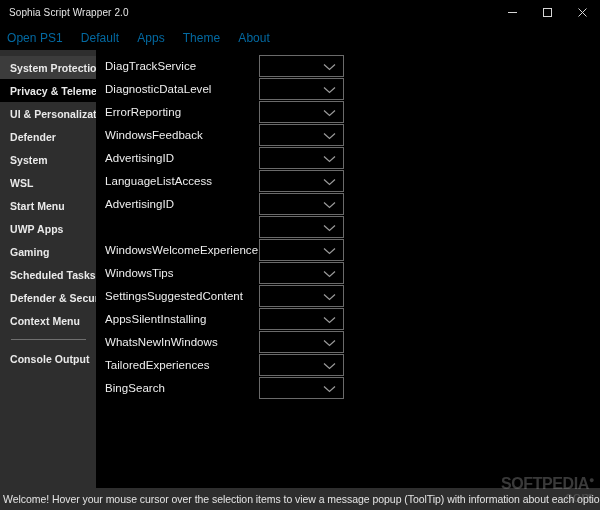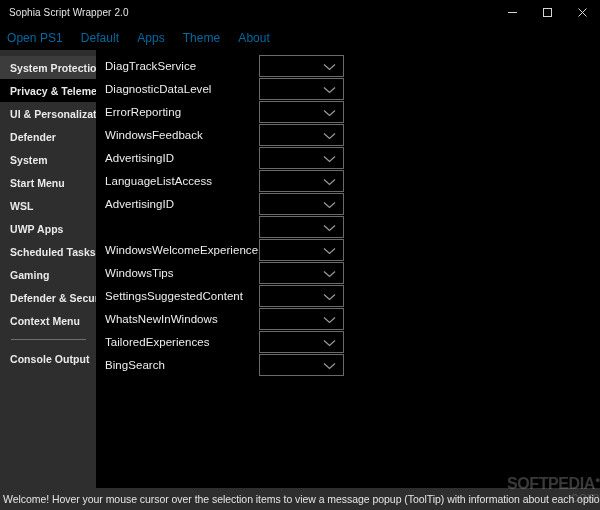--- a/index.html
+++ b/index.html
@@ -158,21 +158,21 @@
   .status-text {
     font-size: 10.5px;
     color: #e4e4e4;
     white-space: nowrap;
     letter-spacing: -0.05px;
   }
 
   
   .watermark {
     position: absolute;
-    right: 0;
+    right: 6px;
     bottom: 6px;
     pointer-events: none;
     user-select: none;
     z-index: 50;
     text-align: right;
     line-height: 1;
   }
   .wm-top {
     font-size: 16px;
     font-weight: bold;
@@ -242,33 +242,33 @@
           <div class="side-item">
             <span>UI &amp; Personalization</span>
           </div>
           <div class="side-item">
             <span>Defender</span>
           </div>
           <div class="side-item">
             <span>System</span>
           </div>
           <div class="side-item">
+            <span>WSL</span>
+          </div>
+          <div class="side-item">
             <span>Start Menu</span>
           </div>
           <div class="side-item">
-            <span>WSL</span>
-          </div>
-          <div class="side-item">
             <span>UWP Apps</span>
           </div>
           <div class="side-item">
+            <span>Gaming</span>
+          </div>
+          <div class="side-item">
             <span>Scheduled Tasks</span>
-          </div>
-          <div class="side-item">
-            <span>Gaming</span>
           </div>
           <div class="side-item">
             <span>Defender &amp; Security</span>
           </div>
           <div class="side-item">
             <span>Context Menu</span>
           </div>
         </div>
       <div class="side-sep"></div>
       <div class="side-item">
@@ -369,20 +369,29 @@
         <div class="opt-row">
           <div class="opt-label">SettingsSuggestedContent</div>
           <div class="combo">
             <span class="combo-value"></span>
             <span class="chev"><svg width="13" height="8" viewBox="0 0 13 8">
                 <polyline points="1,1.5 6.5,6.5 12,1.5" fill="none" stroke="#9a9a9a" stroke-width="1.2"></polyline>
               </svg></span>
           </div>
         </div>
         <div class="opt-row">
+          <div class="opt-label">AppsSilentInstalling</div>
+          <div class="combo">
+            <span class="combo-value"></span>
+            <span class="chev"><svg width="13" height="8" viewBox="0 0 13 8">
+                <polyline points="1,1.5 6.5,6.5 12,1.5" fill="none" stroke="#9a9a9a" stroke-width="1.2"></polyline>
+              </svg></span>
+          </div>
+        </div>
+        <div class="opt-row">
           <div class="opt-label">WhatsNewInWindows</div>
           <div class="combo">
             <span class="combo-value"></span>
             <span class="chev"><svg width="13" height="8" viewBox="0 0 13 8">
                 <polyline points="1,1.5 6.5,6.5 12,1.5" fill="none" stroke="#9a9a9a" stroke-width="1.2"></polyline>
               </svg></span>
           </div>
         </div>
         <div class="opt-row">
           <div class="opt-label">TailoredExperiences</div>

